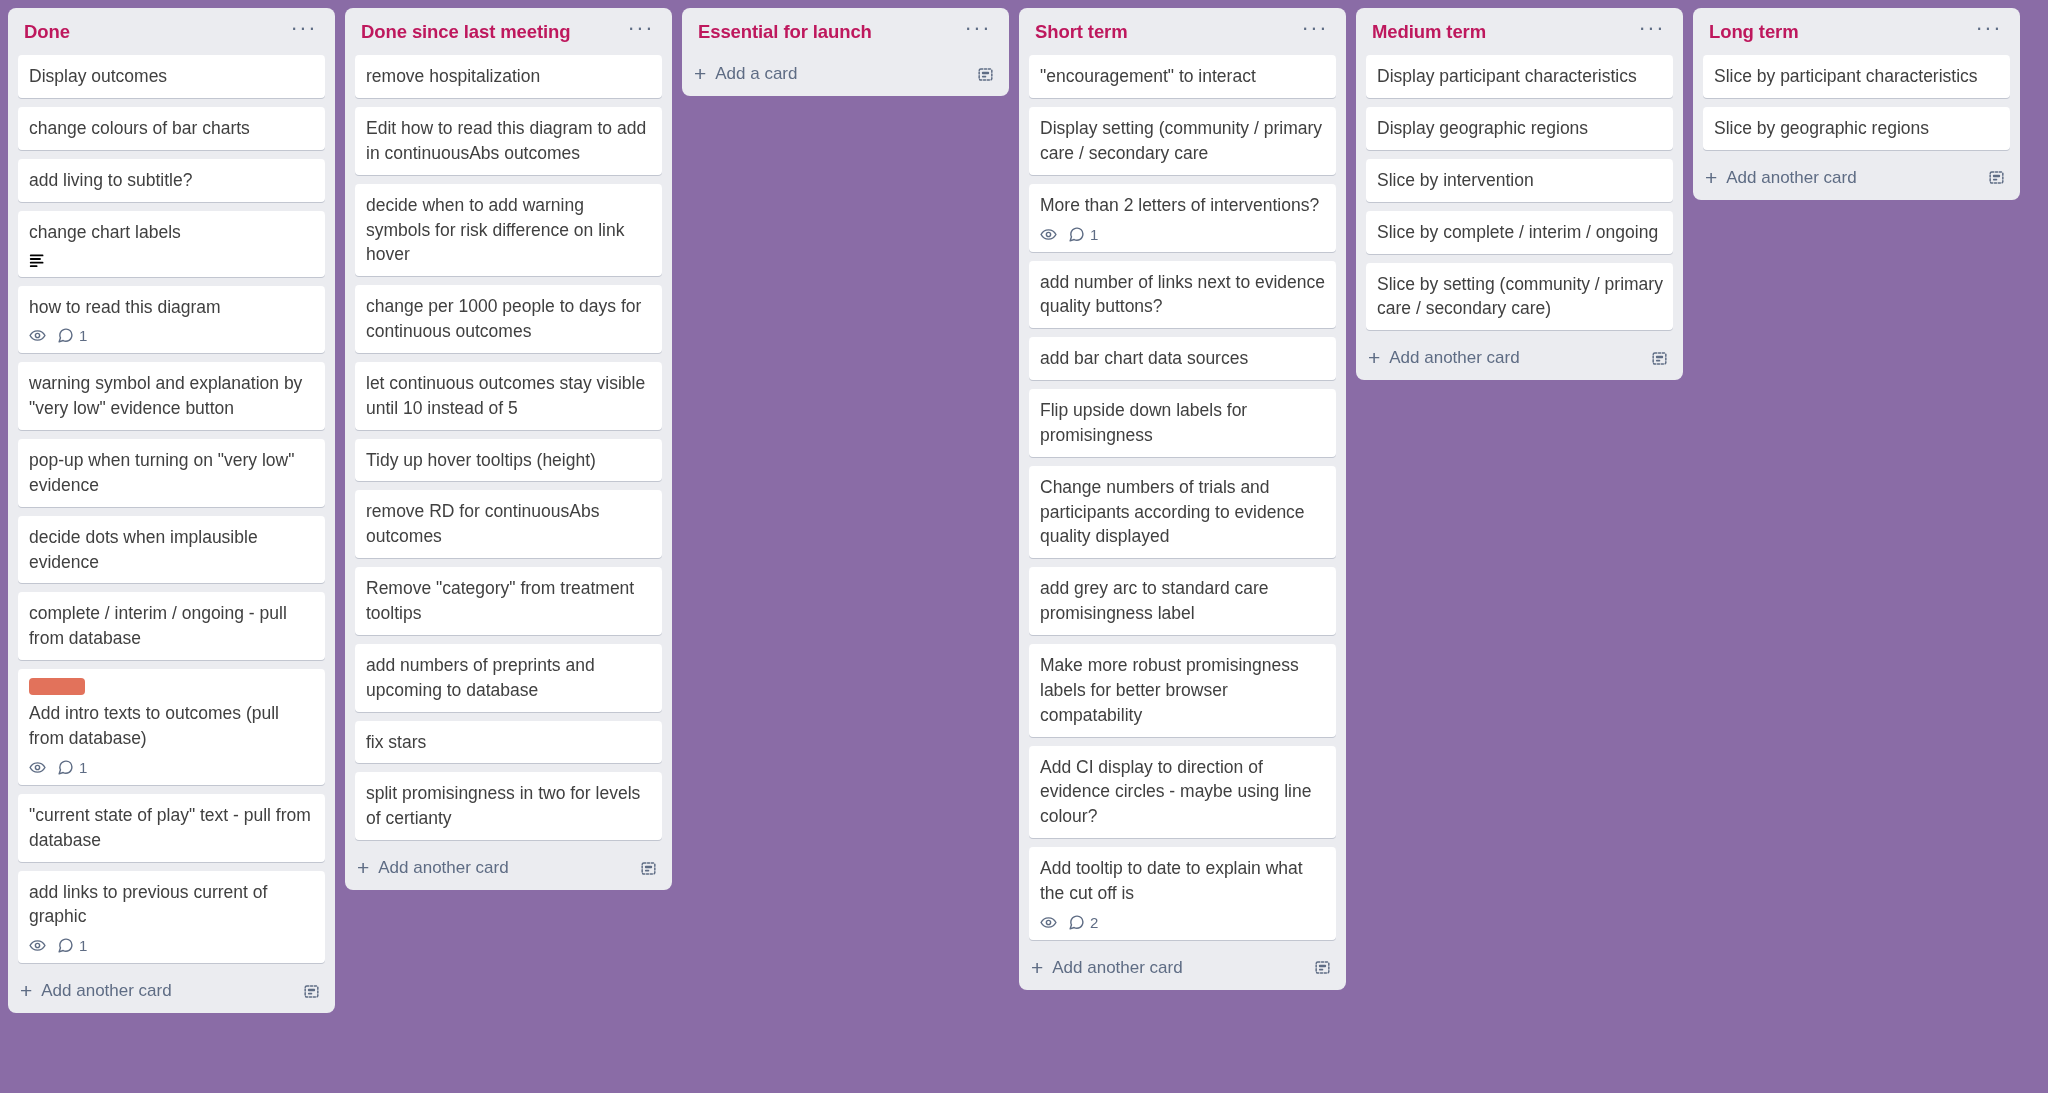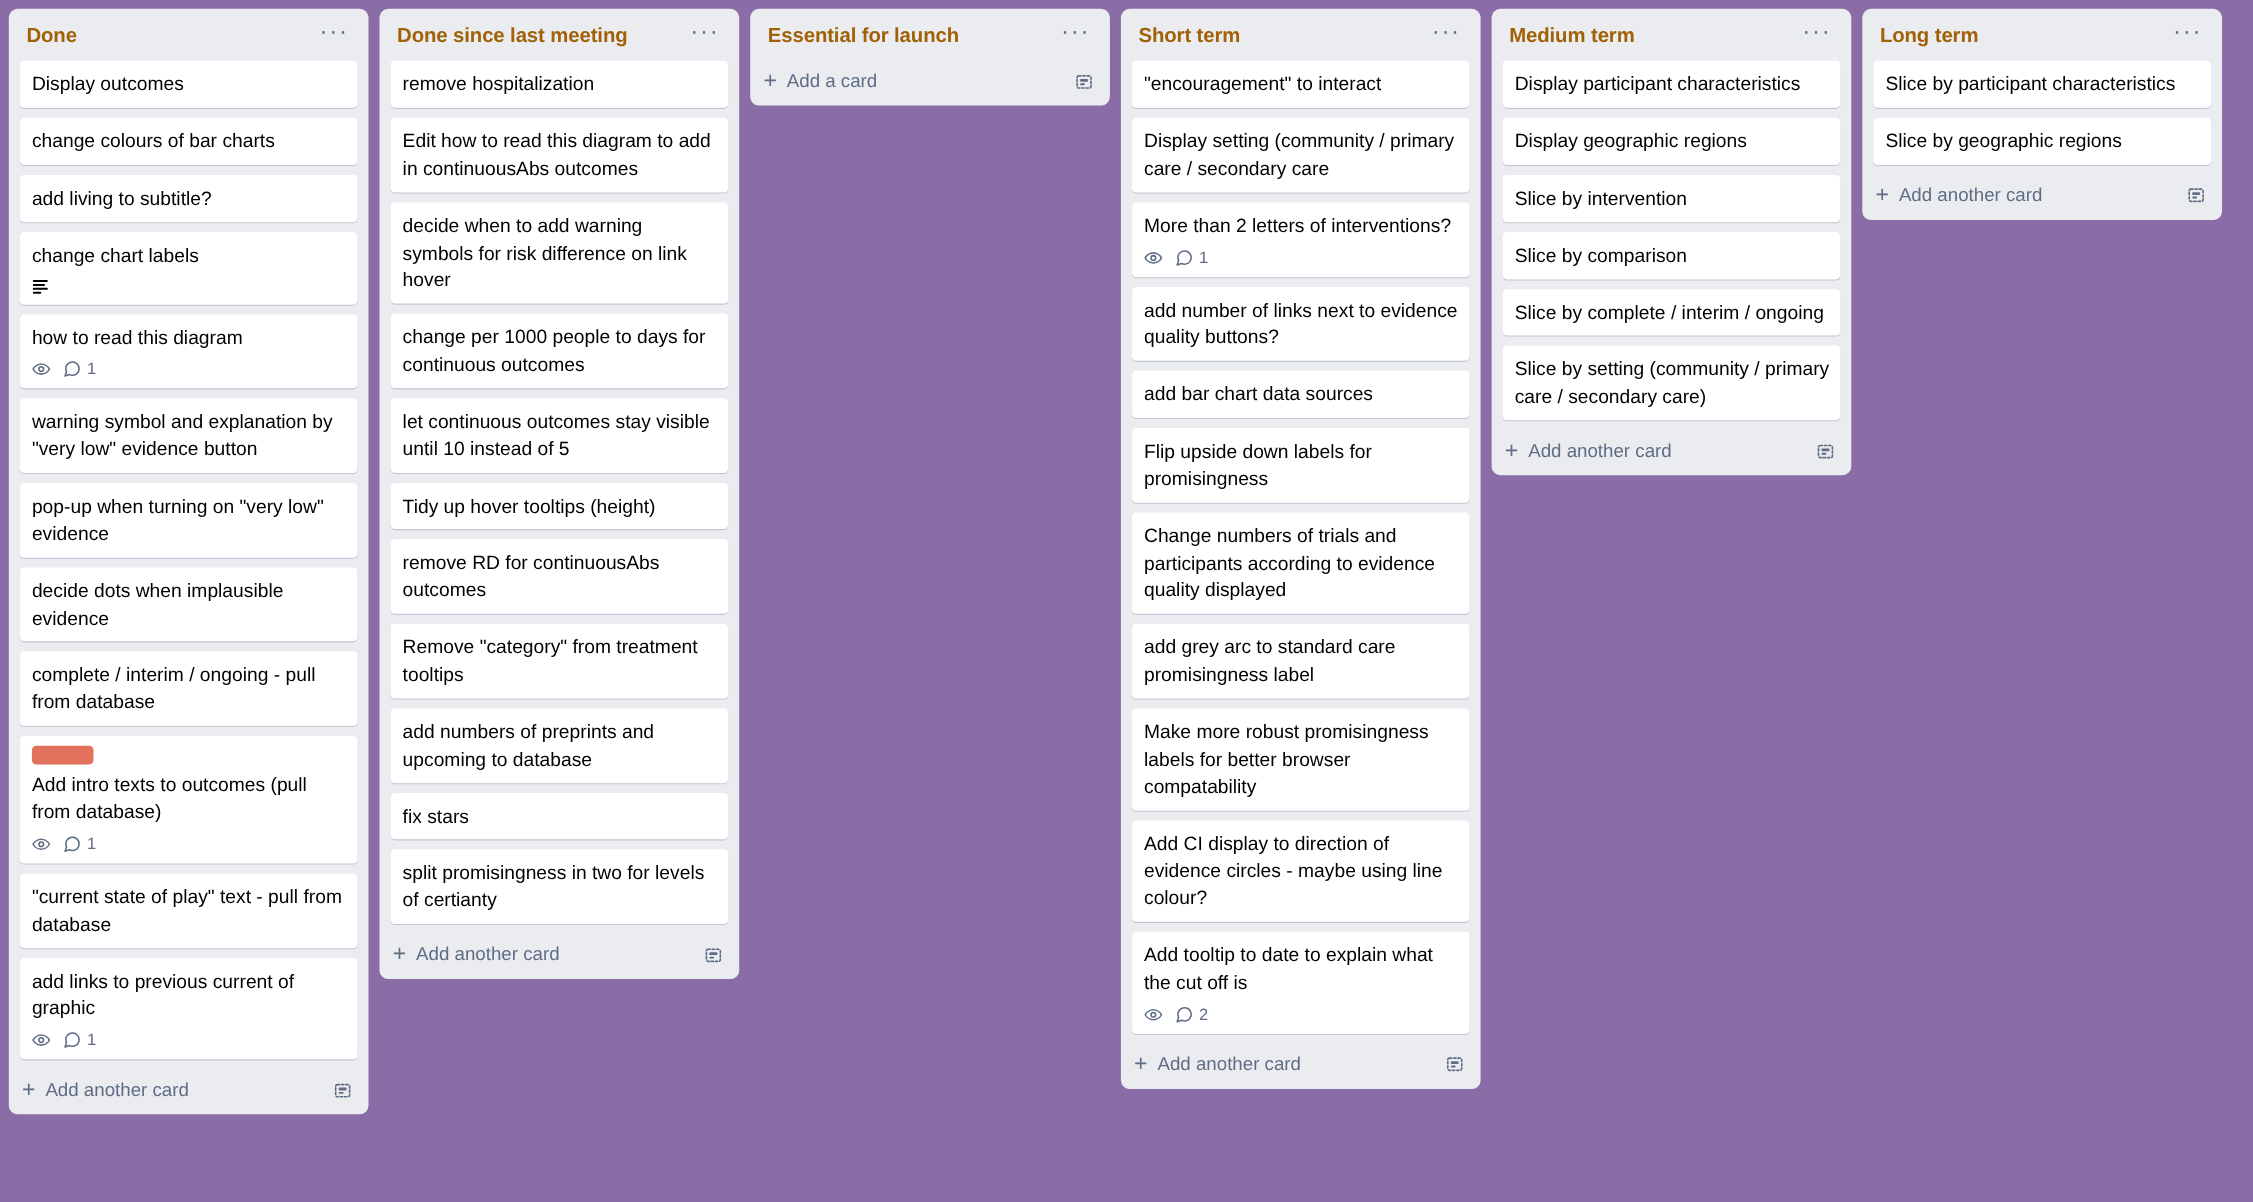--- a/index.html
+++ b/index.html
@@ -30,21 +30,21 @@
   .list-header {
     display: flex;
     align-items: center;
     justify-content: space-between;
     padding: 13px 16px 12px 16px;
     flex: 0 0 auto;
   }
   .list-title {
     font-size: 18.5px;
     font-weight: bold;
-    color: #a16207;
+    color: #be185d;
     line-height: 1.2;
     letter-spacing: -0.1px;
   }
   .list-menu {
     color: #5e6c84;
     font-size: 22px;
     line-height: 10px;
     letter-spacing: 1.5px;
     padding: 0 2px 8px 10px;
     cursor: pointer;
@@ -72,21 +72,21 @@
   }
   .card-label {
     width: 56px;
     height: 17px;
     border-radius: 4px;
     margin-bottom: 6px;
   }
   .card-title {
     font-size: 17.5px;
     line-height: 1.42;
-    color: #000000;
+    color: #404040;
     word-wrap: break-word;
   }
   .badges {
     display: flex;
     align-items: center;
     gap: 5px;
     margin-top: 8px;
     color: #5e6c84;
   }
   .badge {
@@ -398,23 +398,20 @@
         <div class="card">
           <div class="card-title">Display participant characteristics</div>
         </div>
         <div class="card">
           <div class="card-title">Display geographic regions</div>
         </div>
         <div class="card">
           <div class="card-title">Slice by intervention</div>
         </div>
         <div class="card">
-          <div class="card-title">Slice by comparison</div>
-        </div>
-        <div class="card">
           <div class="card-title">Slice by complete / interim / ongoing</div>
         </div>
         <div class="card">
           <div class="card-title">Slice by setting (community / primary care / secondary care)</div>
         </div>
       </div>
       <div class="list-footer">
         <div class="add-card-text">
           <span class="plus">+</span>
           <span>Add another card</span>

